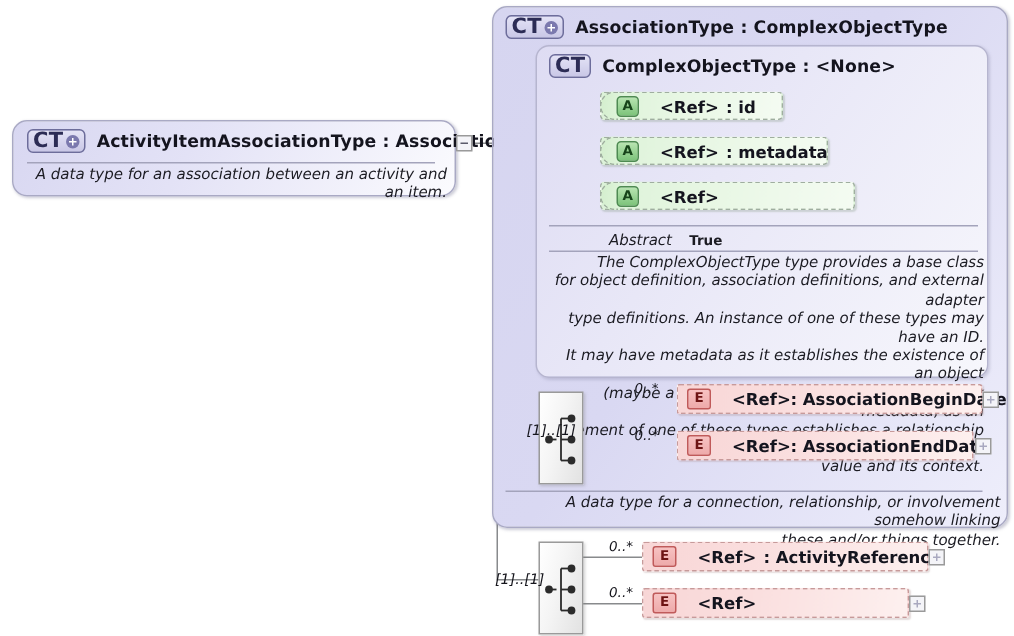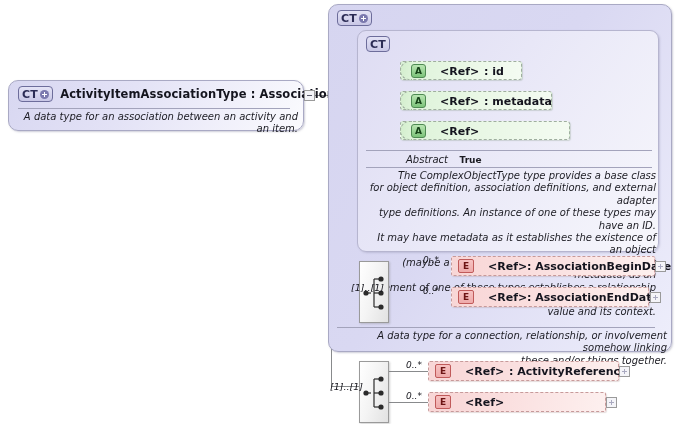--- a/index.html
+++ b/index.html
@@ -87,21 +87,21 @@
   
   .badge-ct {
     display: inline-flex;
     align-items: center;
     justify-content: center;
     height: 14px;
     padding: 0 3px;
     border: 1px solid #6d6d9b;
     border-radius: 4px;
     background: linear-gradient(180deg, #e4e3f6 0%, #c9c7e6 100%);
-    font-size: 11px;
+    font-size: 14px;
     font-weight: bold;
     color: #2c2c55;
     letter-spacing: 0.3px;
     line-height: 1;
     gap: 2px;
   }
   .plus-circle {
     position: relative;
     display: inline-block;
     width: 9px; height: 9px;
@@ -284,27 +284,29 @@
   <div class="toggle minus" style="left:304px; top:90px;">
     <span class="bar-h"></span>
   </div>
 
   <div class="ct-outer abs" style="left:328px; top:4px; width:344px; height:348px;">
     <div class="type-header abs" style="left:8px; top:5px;">
       <span class="badge-ct">
         <span>CT</span>
           <span class="plus-circle"></span>
       </span>
+      <span class="type-title">AssociationType : ComplexObjectType</span>
     </div>
 
     <div class="ct-inner abs" style="left:28px; top:25px; width:302px; height:222px;">
       <div class="type-header abs" style="left:8px; top:5px;">
         <span class="badge-ct">
           <span>CT</span>
         </span>
+        <span class="type-title">ComplexObjectType : &lt;None&gt;</span>
       </div>
 
       <div class="attr-row abs" style="left:42px; top:30px; width:122px; height:19px;">
         <div class="attr-notch"></div>
         <span class="badge-a abs" style="left:10px; top:2px;">A</span>
         <span class="row-ref abs" style="left:32px; top:3px;">&lt;Ref&gt;</span>
         <span class="row-name abs" style="left:83px; top:3px;">: id</span>
       </div>
 
       <div class="attr-row abs" style="left:42px; top:60px; width:152px; height:19px;">

